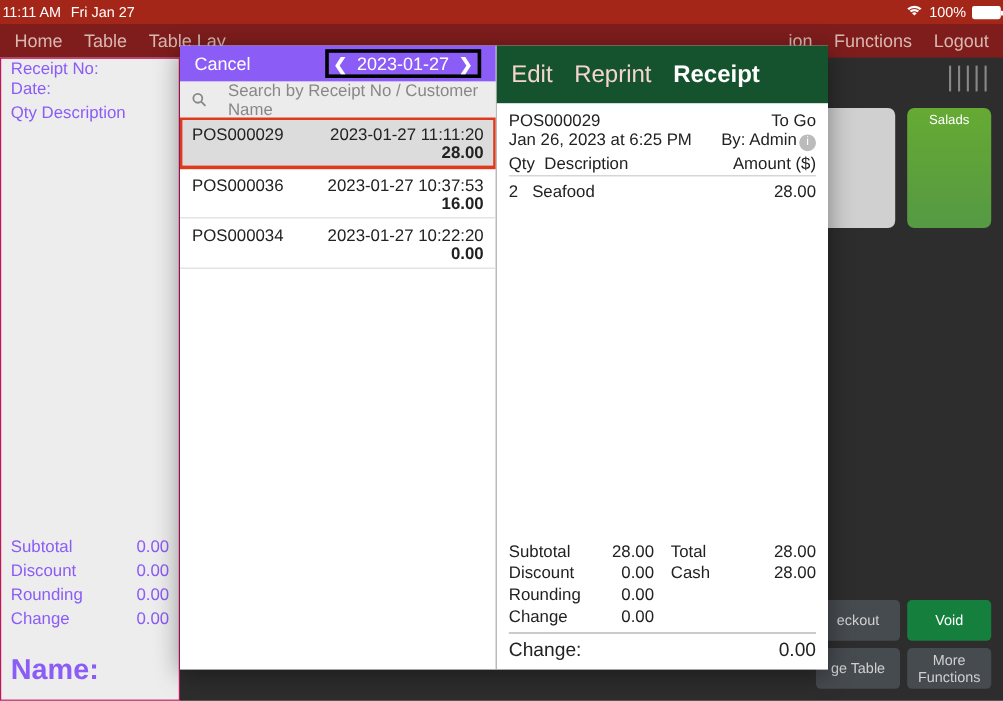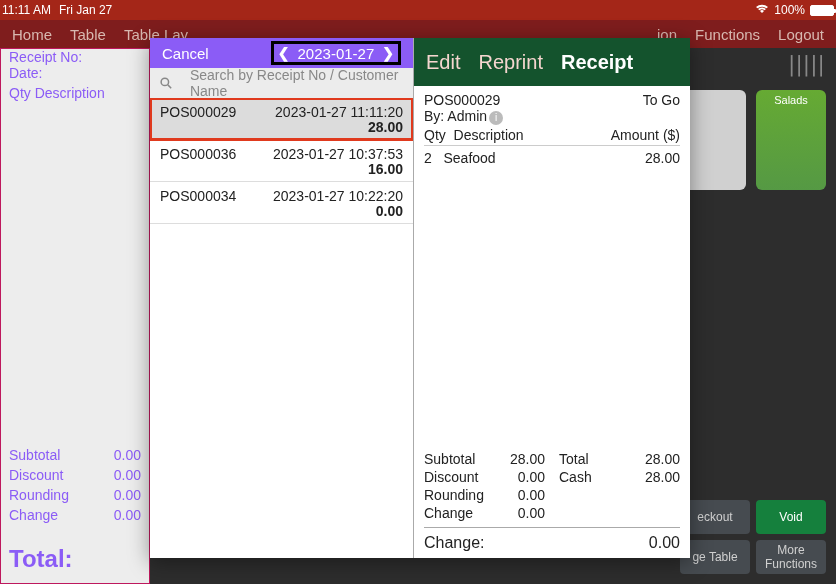--- a/index.html
+++ b/index.html
@@ -110,21 +110,21 @@
       </div>
     <div class="row">
         <span>Rounding</span>
         <span>0.00</span>
       </div>
     <div class="row">
         <span>Change</span>
         <span>0.00</span>
       </div>
   </div>
-  <div class="bg-total">Total:</div>
+  <div class="bg-total">Name:</div>
 </div>
 
 <div class="catalog">
   <div class="cat-item"></div>
   <div class="cat-item salad"><span>Salads</span></div>
 </div>
 
 <div class="bg-buttons">
   <div class="bg-btn">eckout</div>
   <div class="bg-btn void">Void</div>
@@ -180,20 +180,21 @@
       <span>Edit</span>
       <span>Reprint</span>
       <span class="active" style="color:#fff">Receipt</span>
     </div>
     <div class="receipt-body">
       <div class="rb-top">
         <span>POS000029</span>
         <span>To Go</span>
       </div>
       <div class="rb-top">
+        <span>Jan 26, 2023 at 6:25 PM</span>
         <span><span>By: Admin</span><span class="info-dot">i</span></span>
       </div>
       <div class="rb-cols">
         <span><span>Qty</span>&nbsp;&nbsp;<span>Description</span></span>
         <span>Amount ($)</span>
       </div>
       <div class="rb-line">
         <span><span>2</span>&nbsp;&nbsp;&nbsp;<span>Seafood</span></span>
         <span>28.00</span>
       </div>

